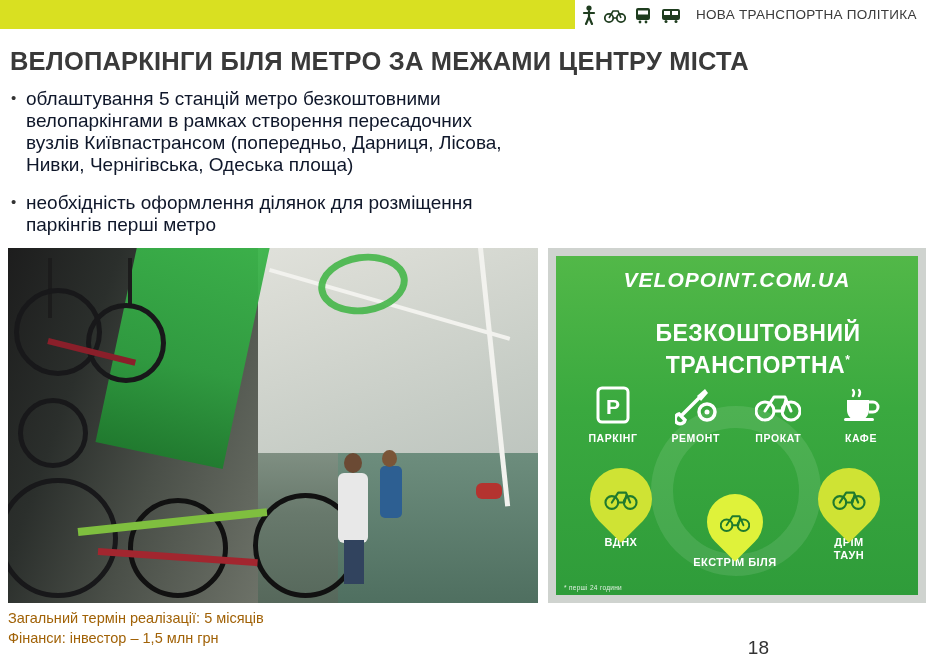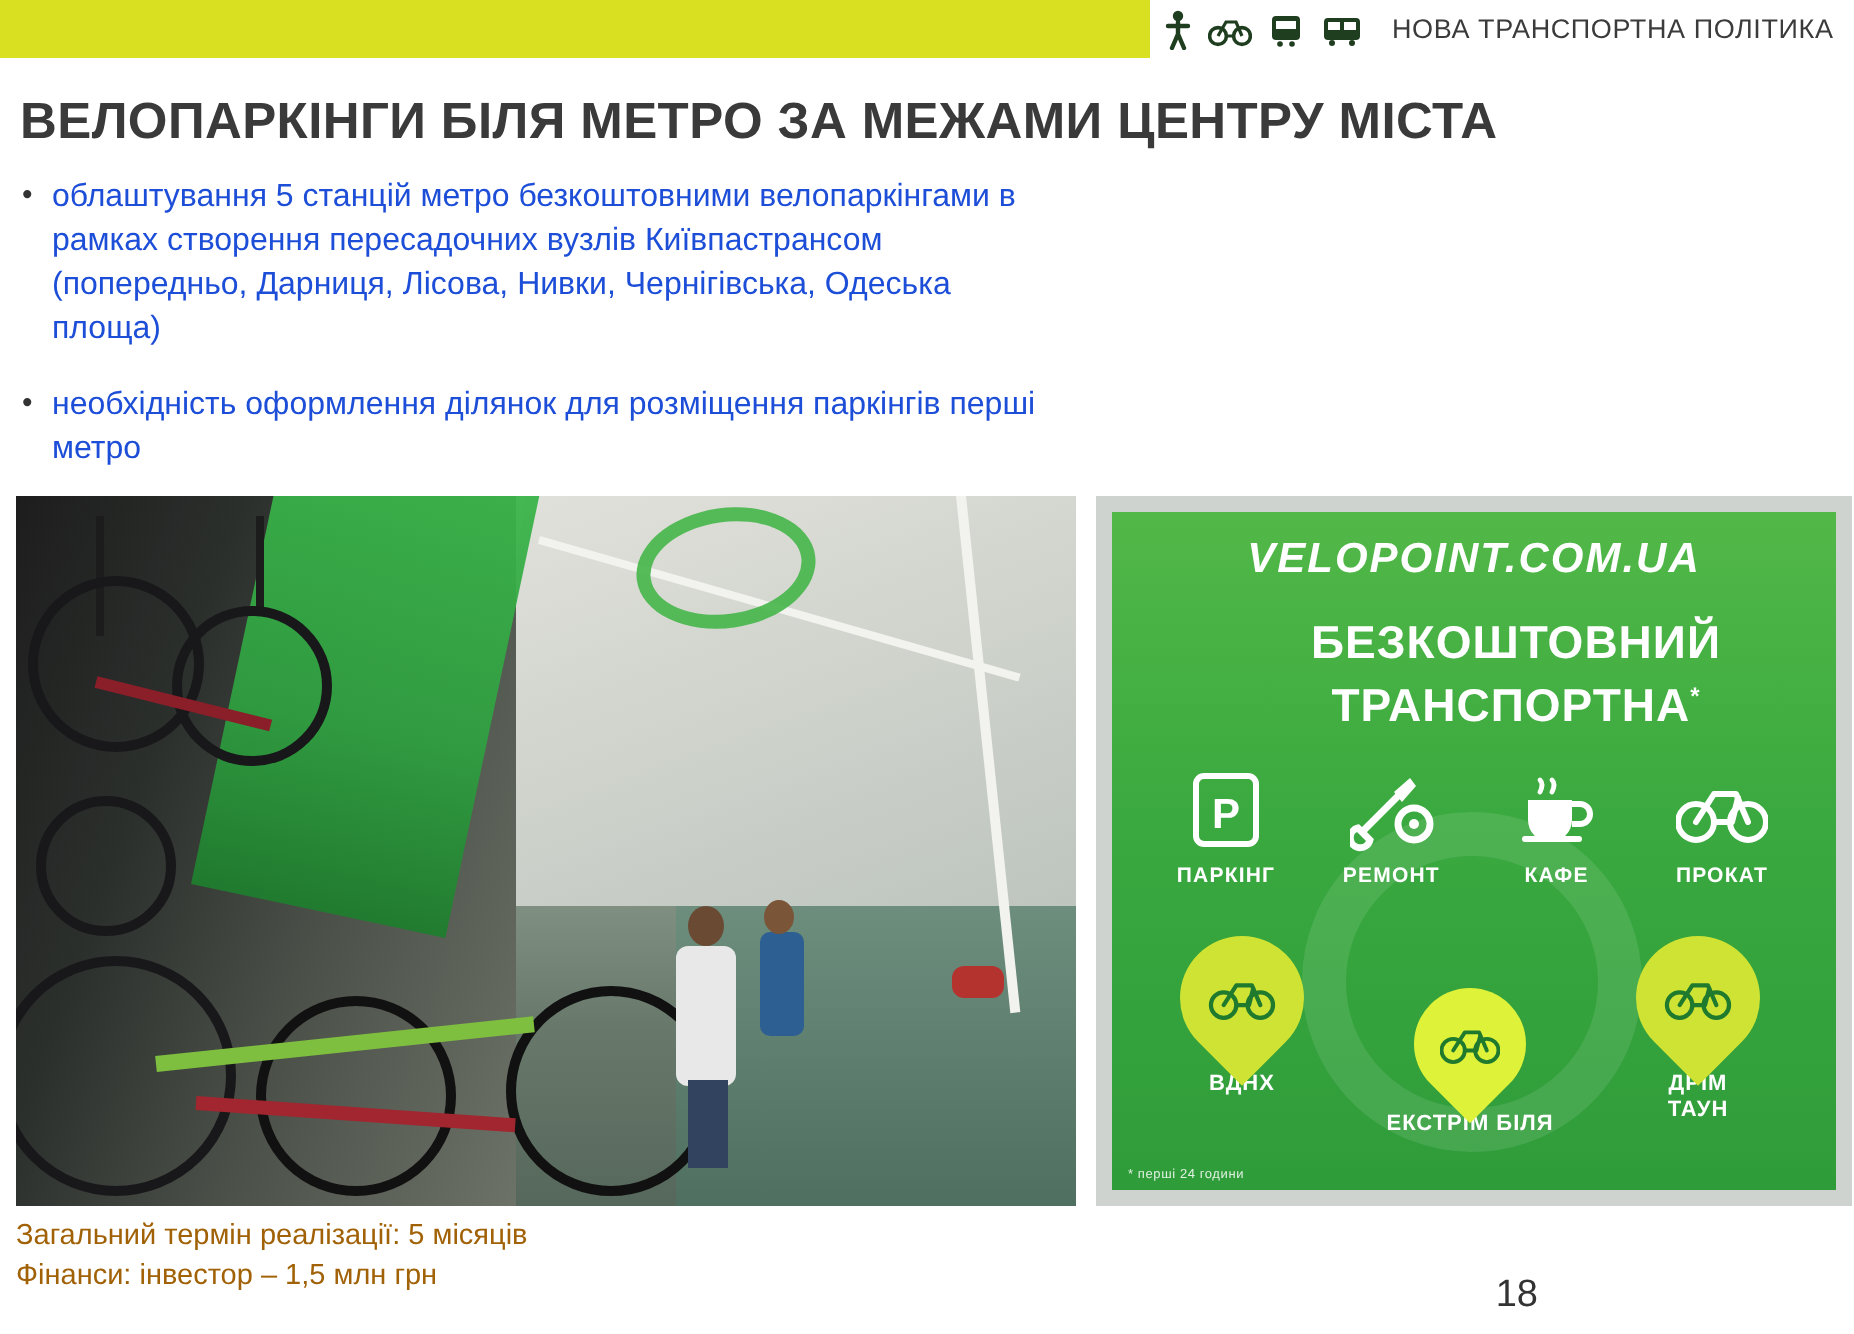--- a/index.html
+++ b/index.html
@@ -64,22 +64,22 @@
   }
 
   
   .bullets {
     position: absolute;
     left: 8px; top: 88px;
     width: 520px;
   }
   .bullet {
     position: relative;
-    font-size: 16px;
-    color: #1d4ed8;
+    font-size: 19px;
+    color: #0f172a;
     line-height: 22px;
     padding-left: 18px;
     margin-bottom: 16px;
   }
   .bullet::before {
     content: "\2022";
     position: absolute;
     left: 3px; top: -1px;
     font-size: 15px;
     color: #333333;
@@ -191,21 +191,21 @@
     left: 0; right: 0; top: 12px;
     text-align: center;
     color: #ffffff;
     font-size: 21px;
     font-weight: bold;
     font-style: italic;
     letter-spacing: 1px;
   }
   .poster-head {
     position: absolute;
-    left: 0; right: 0; top: 52px;
+    left: 0; right: 0; top: 64px;
     text-align: center;
     color: #ffffff;
     font-weight: bold;
     font-size: 23px;
     line-height: 27px;
     letter-spacing: .5px;
     padding-left: 42px;
   }
   .poster-head .sup { font-size: 12px; vertical-align: super; }
 
@@ -391,38 +391,38 @@
               <path d="M6 30 L24 12 M4 28 a5 5 0 1 0 6 6 Z" stroke="#ffffff" stroke-width="3.5" fill="none" stroke-linecap="round"></path>
               <path d="M22 10 l8-7 3 4 -7 8 z" fill="#ffffff"></path>
               <circle cx="32" cy="26" r="8" fill="none" stroke="#ffffff" stroke-width="3.5"></circle>
               <circle cx="32" cy="26" r="2.5" fill="#ffffff"></circle>
             </svg>
           </div>
           <div class="service-label">РЕМОНТ</div>
         </div>
         <div class="service">
           <div class="service-icon">
+            <svg width="46" height="34" viewBox="0 0 46 34">
+              <circle cx="10" cy="22" r="9" fill="none" stroke="#ffffff" stroke-width="3"></circle>
+              <circle cx="36" cy="22" r="9" fill="none" stroke="#ffffff" stroke-width="3"></circle>
+              <path d="M10 22 L19 8 L30 8 L36 22 M19 22 L28 22 L31 10" stroke="#ffffff" stroke-width="3" fill="none" stroke-linecap="round" stroke-linejoin="round"></path>
+            </svg>
+          </div>
+          <div class="service-label">ПРОКАТ</div>
+        </div>
+        <div class="service">
+          <div class="service-icon">
             <svg width="40" height="36" viewBox="0 0 40 36">
               <path d="M6 12 h22 v10 a11 11 0 0 1 -22 0 z" fill="#ffffff"></path>
               <path d="M28 14 h4 a5 5 0 0 1 0 10 h-4" fill="none" stroke="#ffffff" stroke-width="3"></path>
               <path d="M12 8 q2 -4 0 -6 M18 8 q2 -4 0 -6" stroke="#ffffff" stroke-width="2.4" fill="none" stroke-linecap="round"></path>
               <rect x="3" y="30" width="30" height="3" rx="1.5" fill="#ffffff"></rect>
             </svg>
           </div>
           <div class="service-label">КАФЕ</div>
-        </div>
-        <div class="service">
-          <div class="service-icon">
-            <svg width="46" height="34" viewBox="0 0 46 34">
-              <circle cx="10" cy="22" r="9" fill="none" stroke="#ffffff" stroke-width="3"></circle>
-              <circle cx="36" cy="22" r="9" fill="none" stroke="#ffffff" stroke-width="3"></circle>
-              <path d="M10 22 L19 8 L30 8 L36 22 M19 22 L28 22 L31 10" stroke="#ffffff" stroke-width="3" fill="none" stroke-linecap="round" stroke-linejoin="round"></path>
-            </svg>
-          </div>
-          <div class="service-label">ПРОКАТ</div>
         </div>
       </div>
 
       <div class="poster-pins">
         <div class="pin-wrap" style="left:4px; top:0;">
           <div class="pin">
             <svg width="34" height="24" viewBox="0 0 46 34">
               <circle cx="10" cy="22" r="9" fill="none" stroke="#1f7a2e" stroke-width="3"></circle>
               <circle cx="36" cy="22" r="9" fill="none" stroke="#1f7a2e" stroke-width="3"></circle>
               <path d="M10 22 L19 8 L30 8 L36 22 M19 22 L28 22 L31 10" stroke="#1f7a2e" stroke-width="3" fill="none" stroke-linecap="round" stroke-linejoin="round"></path>

